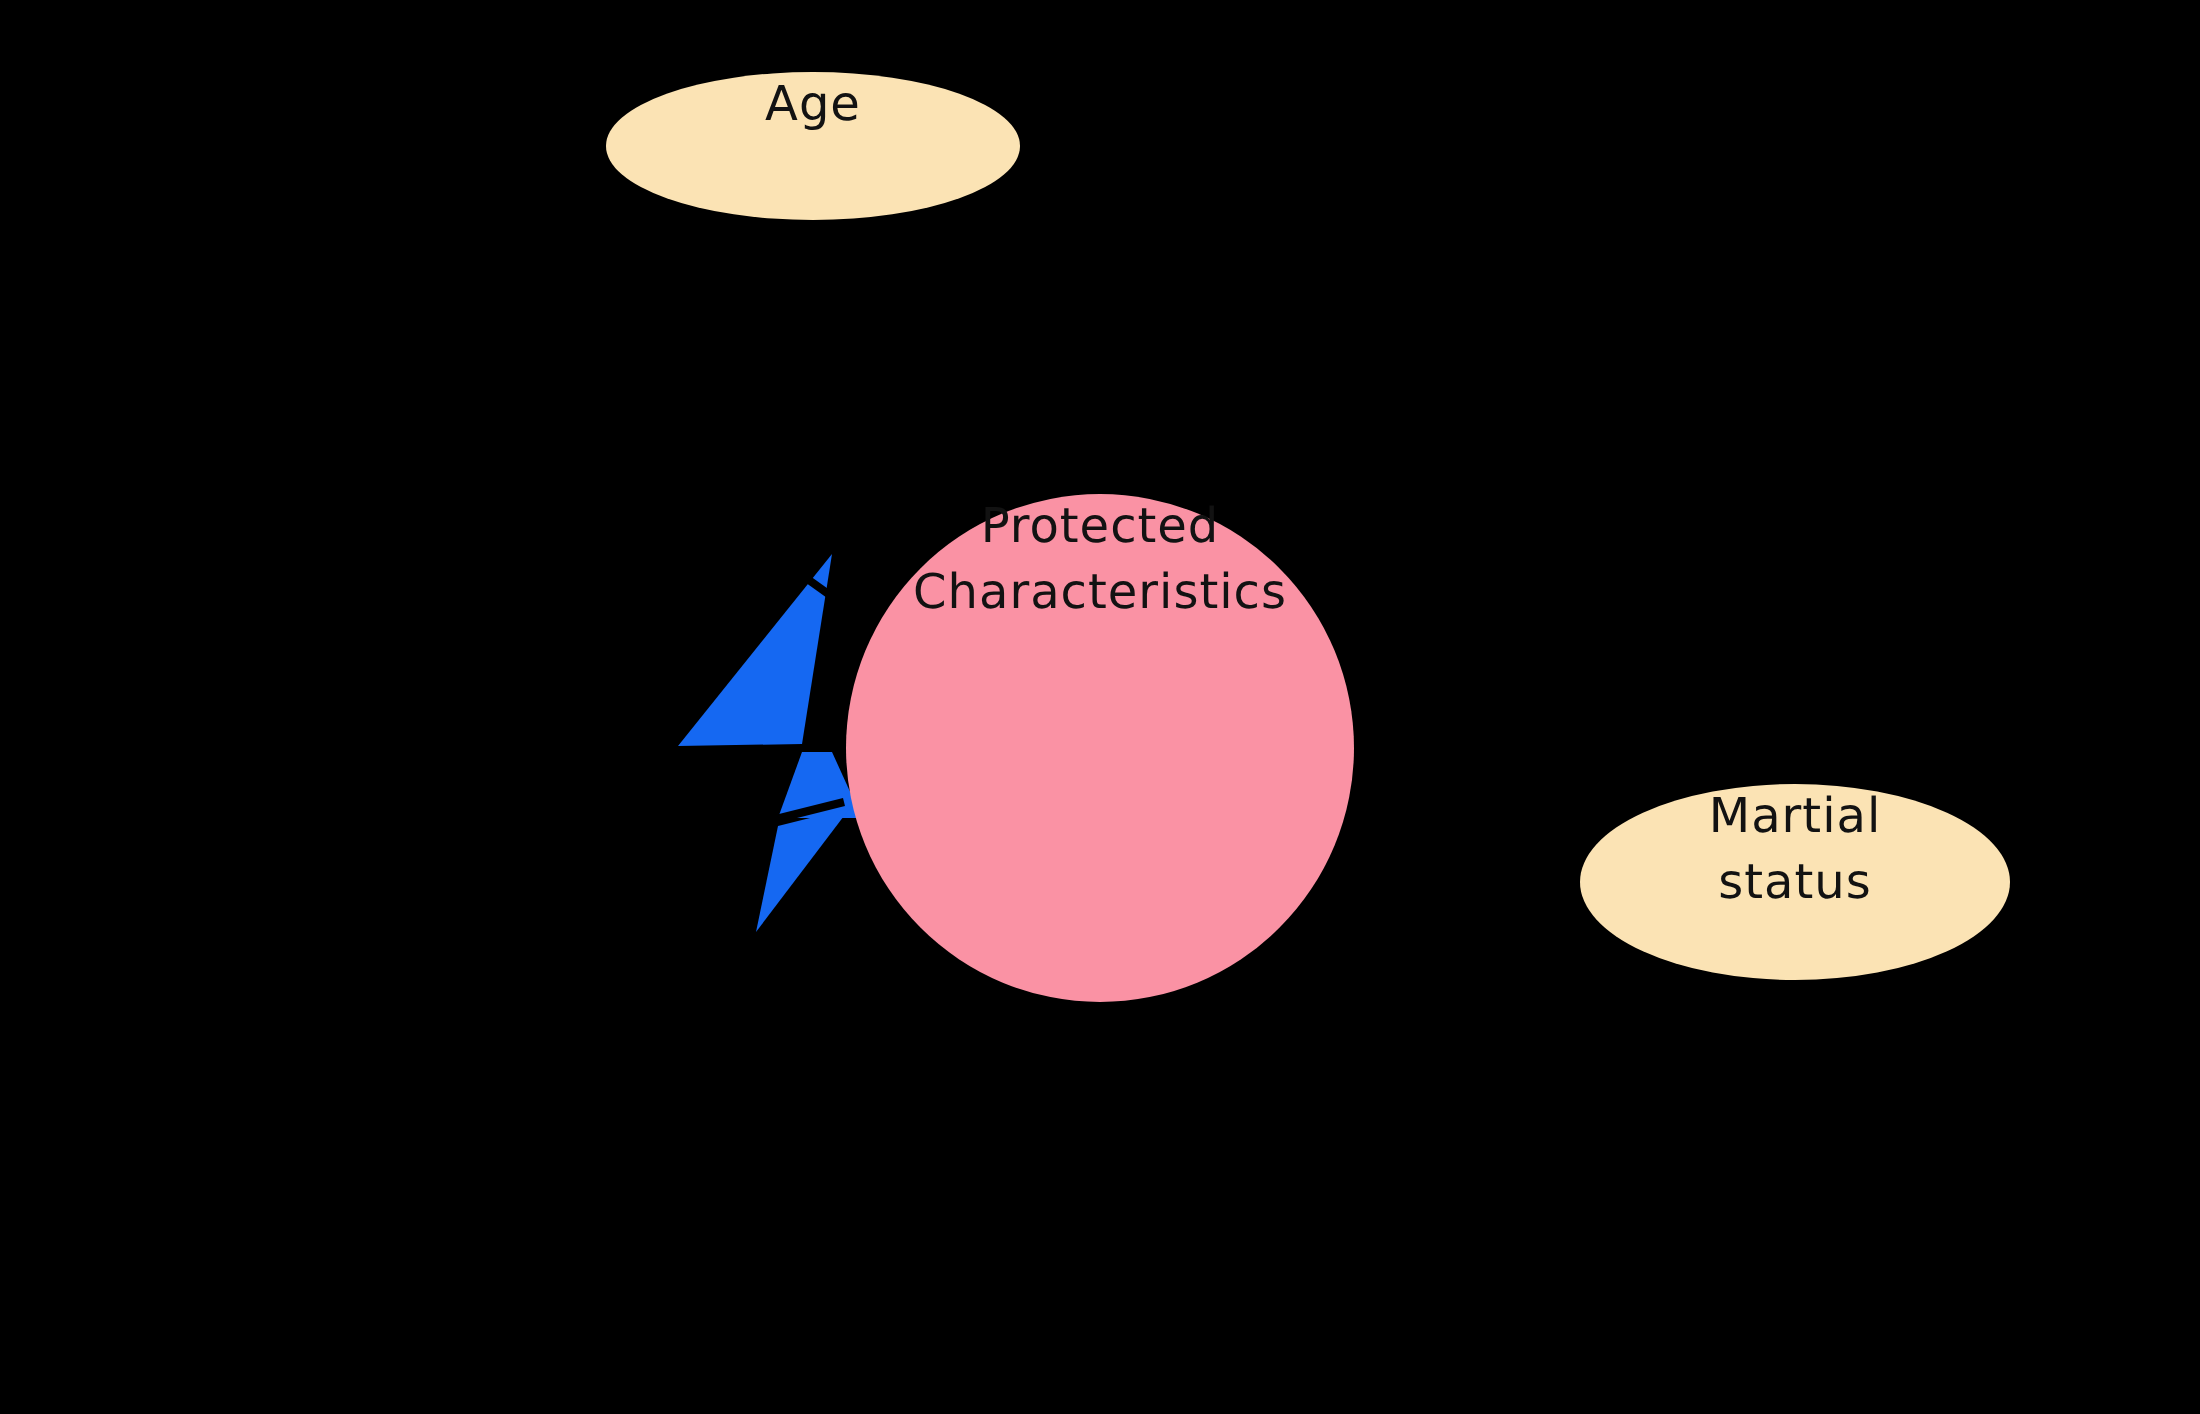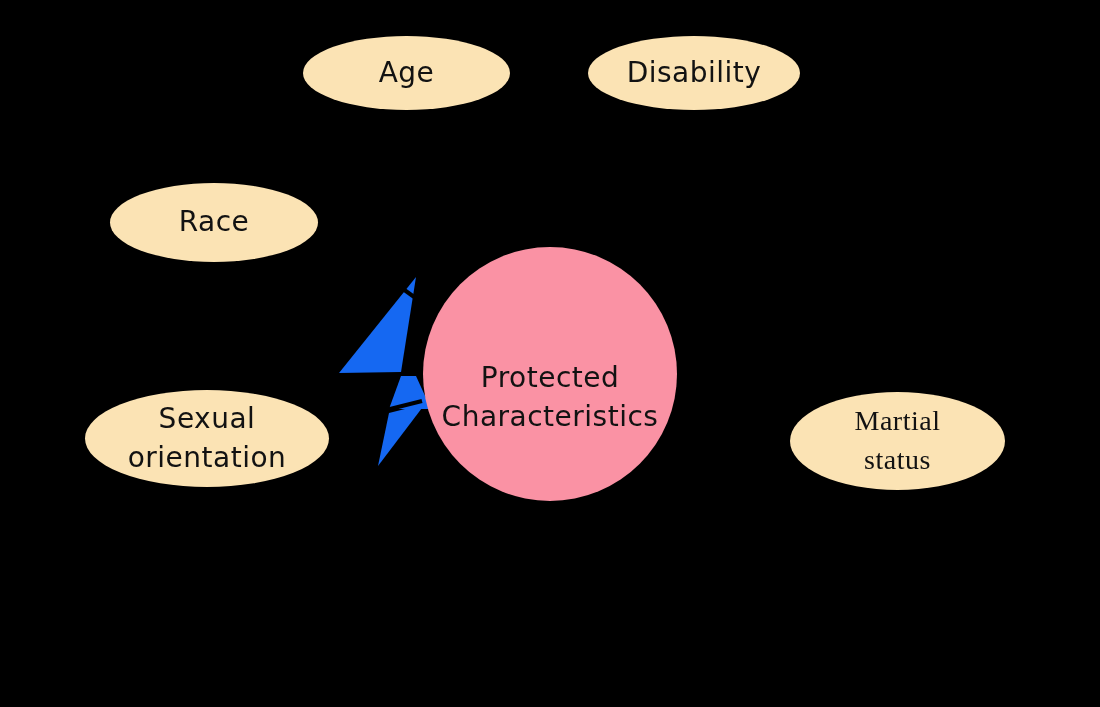--- a/index.html
+++ b/index.html
@@ -11,49 +11,49 @@
   }
   .canvas{
     position:relative;width:1100px;height:707px;
   }
   .bolt{
     position:absolute;left:0;top:0;width:1100px;height:707px;z-index:1;
   }
   .bolt polygon{fill:var(--bolt_fill,#1568F2);}
   .bolt line{stroke:var(--line,#000);stroke-width:4;}
   .node{
-    position:absolute;display:flex;align-items:center;justify-content:center;
+    position:absolute;display:flex;align-items:flex-start;justify-content:center;
     text-align:center;color:var(--text,#121212);
-    font-size:28px;letter-spacing:0.5px;line-height:1.38;
+    font-size:24px;letter-spacing:0.5px;line-height:1.38;
   }
   .ellipse{
     background:var(--ellipse_fill,#FBE3B4);
     border-radius:50%;
     z-index:2;
   }
   .center-circle{
     background:var(--center_fill,#FA92A4);
     border-radius:50%;
     z-index:3;
   }
   .label{display:inline-block;}
   .n-age{left:303px;top:36px;width:207px;height:74px;}
   .n-disability{left:588px;top:36px;width:212px;height:74px;}
   .n-race{left:110px;top:183px;width:208px;height:79px;}
   .n-gender{left:773px;top:183px;width:208px;height:79px;}
   .n-sexual{left:85px;top:390px;width:244px;height:97px;}
   .n-sexual .label{max-width:175px;}
-  .n-martial{left:790px;top:392px;width:215px;height:98px;font-family:Liberation Serif, serif;}
+  .n-martial{left:790px;top:392px;width:215px;height:98px;}
   .n-martial .label{max-width:125px;}
   .n-religion{left:225px;top:569px;width:270px;height:106px;}
   .n-religion .label{max-width:195px;}
   .n-pregnancy{left:588px;top:569px;width:284px;height:106px;}
   .n-pregnancy .label{max-width:215px;}
   .center-circle{left:423px;top:247px;width:254px;height:254px;}
-  .center-circle .label{max-width:250px;margin-top:48px;}
+  .center-circle .label{max-width:250px;}
 </style>
 </head>
 <body>
 
 <div class="canvas">
 
   <svg class="bolt" viewBox="0 0 1100 707" aria-hidden="true">
     <polygon points="416,277 339,373 401,372"></polygon>
     <polygon points="401,376 416,376 431,409 389,409"></polygon>
     <polygon points="389,413 425,404 378,466"></polygon>
@@ -62,32 +62,23 @@
   </svg>
 
   <div class="node center-circle">
     <span class="label">Protected Characteristics</span>
   </div>
 
   <div class="node ellipse n-age">
     <span class="label">Age</span>
   </div>
 
-  <div class="node ellipse n-disability">
-    <span class="label">Disability</span>
-  </div>
-
-  <div class="node ellipse n-race">
-    <span class="label">Race</span>
-  </div>
 
 
-  <div class="node ellipse n-sexual">
-    <span class="label">Sexual orientation</span>
-  </div>
+
 
   <div class="node ellipse n-martial">
     <span class="label">Martial status</span>
   </div>
 
 
 
 </div>
 
 </body></html>

